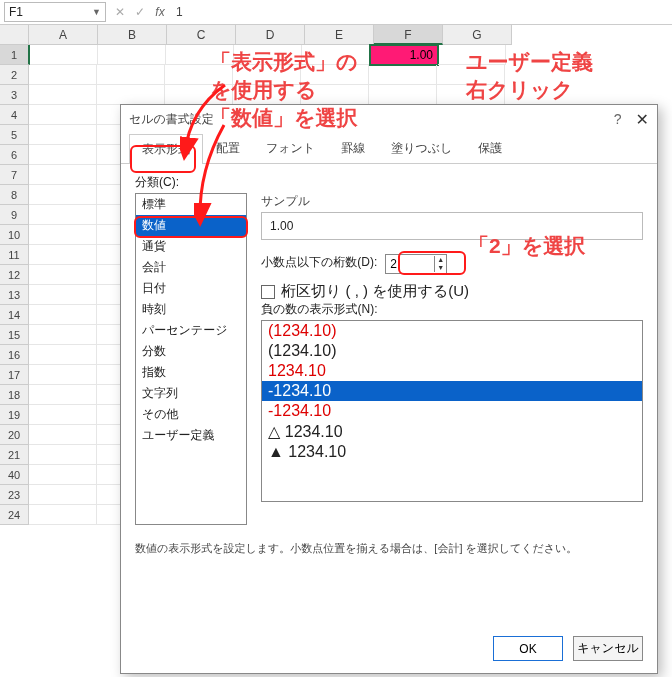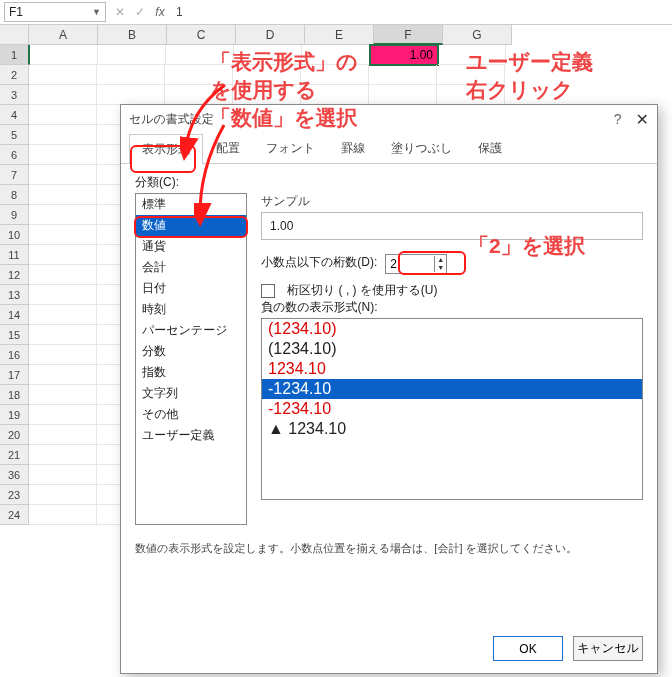--- a/index.html
+++ b/index.html
@@ -36,21 +36,21 @@
 .cat-item{padding:2px 6px;font-size:12px}
 .cat-item.sel{background:#0a62c9;color:#ffffff}
 .right-panel{flex:1}
 .samp-label{font-size:12px;color:#444}
 .samp-box{border:1px solid #bbb;padding:6px 8px;margin-top:2px;font-size:12px}
 .dec-row{margin-top:14px;display:flex;gap:8px;font-size:12px}
 .spin{display:flex;align-items:center;border:1px solid #888}
 .spin input{width:40px;border:none;padding:2px 4px;font-size:12px;text-align:left;outline:none}
 .spin-btns{display:flex;flex-direction:column;border-left:1px solid #888}
 .spin-btns span{font-size:7px;line-height:8px;padding:0 2px;color:#333}
-.chk-row{margin-top:8px;font-size:12px;display:flex;align-items:center;gap:12px}
+.chk-row{margin-top:8px;font-size:15px;display:flex;align-items:center;gap:6px}
 .chk{width:12px;height:12px;border:1px solid #666;display:inline-block}
 .neg-label{font-size:12px}
 .neg-list{border:1px solid #888;margin-top:2px;height:180px;overflow:auto}
 .neg-item{padding:1px 6px;font-size:16px}
 .neg-item.red{color:#d00}
 .neg-item.sel{background:#0a62c9;color:#fff}
 .desc{font-size:11px;color:#444;margin-top:16px}
 .dlg-buttons{position:absolute;right:14px;bottom:12px;display:flex;gap:10px}
 .dlg-buttons button{min-width:70px;padding:3px 2px;font-size:12px;border:1px solid #888;background:#f4f4f4}
 .dlg-buttons button.primary{border:1.5px solid #1a6fd6;background:#fff}
@@ -286,21 +286,21 @@
         <div class="rh">21</div>
         <div class="cell"></div>
         <div class="cell"></div>
         <div class="cell"></div>
         <div class="cell"></div>
         <div class="cell"></div>
         <div class="cell"></div>
         <div class="cell"></div>
       </div>
       <div class="row">
-        <div class="rh">36</div>
+        <div class="rh">40</div>
         <div class="cell"></div>
         <div class="cell"></div>
         <div class="cell"></div>
         <div class="cell"></div>
         <div class="cell"></div>
         <div class="cell"></div>
         <div class="cell"></div>
       </div>
       <div class="row">
         <div class="rh">23</div>
@@ -405,20 +405,21 @@
           <span class="chk"></span>
           <span>桁区切り ( , ) を使用する(U)</span>
         </div>
         <div class="neg-label">負の数の表示形式(N):</div>
         <div class="neg-list" id="neg-list">
             <div class="neg-item red">(1234.10)</div>
             <div class="neg-item ">(1234.10)</div>
             <div class="neg-item red">1234.10</div>
             <div class="neg-item sel">-1234.10</div>
             <div class="neg-item red">-1234.10</div>
+            <div class="neg-item ">△ 1234.10</div>
             <div class="neg-item ">▲ 1234.10</div>
           </div>
       </div>
     </div>
     <div class="desc">数値の表示形式を設定します。小数点位置を揃える場合は、[会計] を選択してください。</div>
   </div>
   <div class="dlg-buttons">
     <button class="primary">OK</button>
     <button>キャンセル</button>
   </div>

